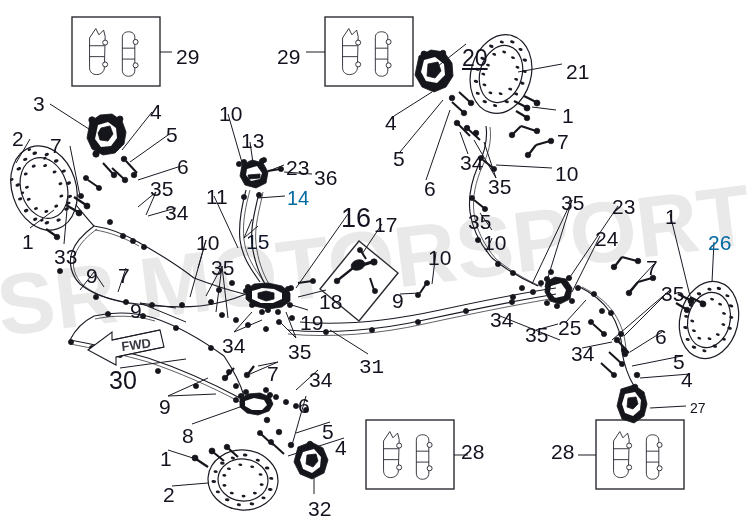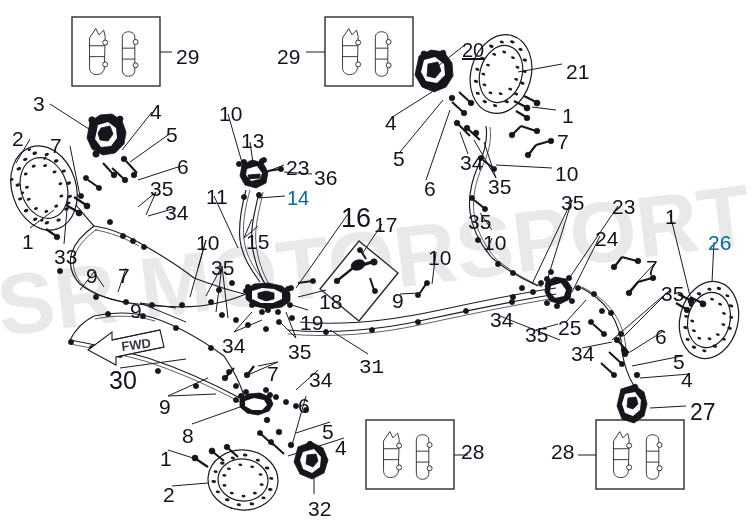--- a/index.html
+++ b/index.html
@@ -686,21 +686,21 @@
       <line class="ln" x1="662" y1="332" x2="630" y2="352"></line>
       <line class="ln" x1="682" y1="356" x2="632" y2="366"></line>
       <line class="ln" x1="690" y1="374" x2="640" y2="378"></line>
       <line class="ln" x1="686" y1="406" x2="650" y2="408"></line>
     </g>
   </svg>
 
   <div id="callout-layer">
       <div class="callout" style="left: 176px; top: 46px; font-size: 21px; color: rgb(19, 19, 31);">29</div>
       <div class="callout" style="left: 277px; top: 46px; font-size: 21px; color: rgb(19, 19, 31);">29</div>
-      <div class="callout" style="left: 462px; top: 40px; font-size: 20px; color: rgb(19, 19, 31); text-decoration: underline;">20</div>
+      <div class="callout" style="left: 462px; top: 47px; font-size: 23px; color: rgb(19, 19, 31); text-decoration: underline;">20</div>
       <div class="callout" style="left: 566px; top: 61px; font-size: 21px; color: rgb(19, 19, 31);">21</div>
       <div class="callout" style="left: 33px; top: 93px; font-size: 21px; color: rgb(19, 19, 31);">3</div>
       <div class="callout" style="left: 150px; top: 101px; font-size: 21px; color: rgb(19, 19, 31);">4</div>
       <div class="callout" style="left: 219px; top: 103px; font-size: 21px; color: rgb(19, 19, 31);">10</div>
       <div class="callout" style="left: 562px; top: 105px; font-size: 21px; color: rgb(19, 19, 31);">1</div>
       <div class="callout" style="left: 12px; top: 128px; font-size: 21px; color: rgb(19, 19, 31);">2</div>
       <div class="callout" style="left: 166px; top: 124px; font-size: 21px; color: rgb(19, 19, 31);">5</div>
       <div class="callout" style="left: 241px; top: 130px; font-size: 21px; color: rgb(19, 19, 31);">13</div>
       <div class="callout" style="left: 385px; top: 112px; font-size: 21px; color: rgb(19, 19, 31);">4</div>
       <div class="callout" style="left: 50px; top: 135px; font-size: 21px; color: rgb(19, 19, 31);">7</div>
@@ -750,21 +750,21 @@
       <div class="callout" style="left: 109px; top: 368px; font-size: 25px; color: rgb(19, 19, 31);">30</div>
       <div class="callout" style="left: 571px; top: 343px; font-size: 21px; color: rgb(19, 19, 31);">34</div>
       <div class="callout" style="left: 267px; top: 363px; font-size: 21px; color: rgb(19, 19, 31);">7</div>
       <div class="callout" style="left: 309px; top: 369px; font-size: 21px; color: rgb(19, 19, 31);">34</div>
       <div class="callout" style="left: 673px; top: 351px; font-size: 21px; color: rgb(19, 19, 31);">5</div>
       <div class="callout" style="left: 159px; top: 396px; font-size: 21px; color: rgb(19, 19, 31);">9</div>
       <div class="callout" style="left: 681px; top: 369px; font-size: 21px; color: rgb(19, 19, 31);">4</div>
       <div class="callout" style="left: 298px; top: 395px; font-size: 21px; color: rgb(19, 19, 31);">6</div>
       <div class="callout" style="left: 182px; top: 425px; font-size: 21px; color: rgb(19, 19, 31);">8</div>
       <div class="callout" style="left: 322px; top: 421px; font-size: 21px; color: rgb(19, 19, 31);">5</div>
-      <div class="callout" style="left: 690px; top: 401px; font-size: 23px; color: rgb(19, 19, 31);">27</div>
+      <div class="callout" style="left: 690px; top: 401px; font-size: 14px; color: rgb(19, 19, 31);">27</div>
       <div class="callout" style="left: 335px; top: 437px; font-size: 21px; color: rgb(19, 19, 31);">4</div>
       <div class="callout" style="left: 461px; top: 441px; font-size: 21px; color: rgb(19, 19, 31);">28</div>
       <div class="callout" style="left: 551px; top: 441px; font-size: 21px; color: rgb(19, 19, 31);">28</div>
       <div class="callout" style="left: 160px; top: 448px; font-size: 21px; color: rgb(19, 19, 31);">1</div>
       <div class="callout" style="left: 163px; top: 484px; font-size: 21px; color: rgb(19, 19, 31);">2</div>
       <div class="callout" style="left: 308px; top: 498px; font-size: 21px; color: rgb(19, 19, 31);">32</div>
     </div>
 
 </div>
 

